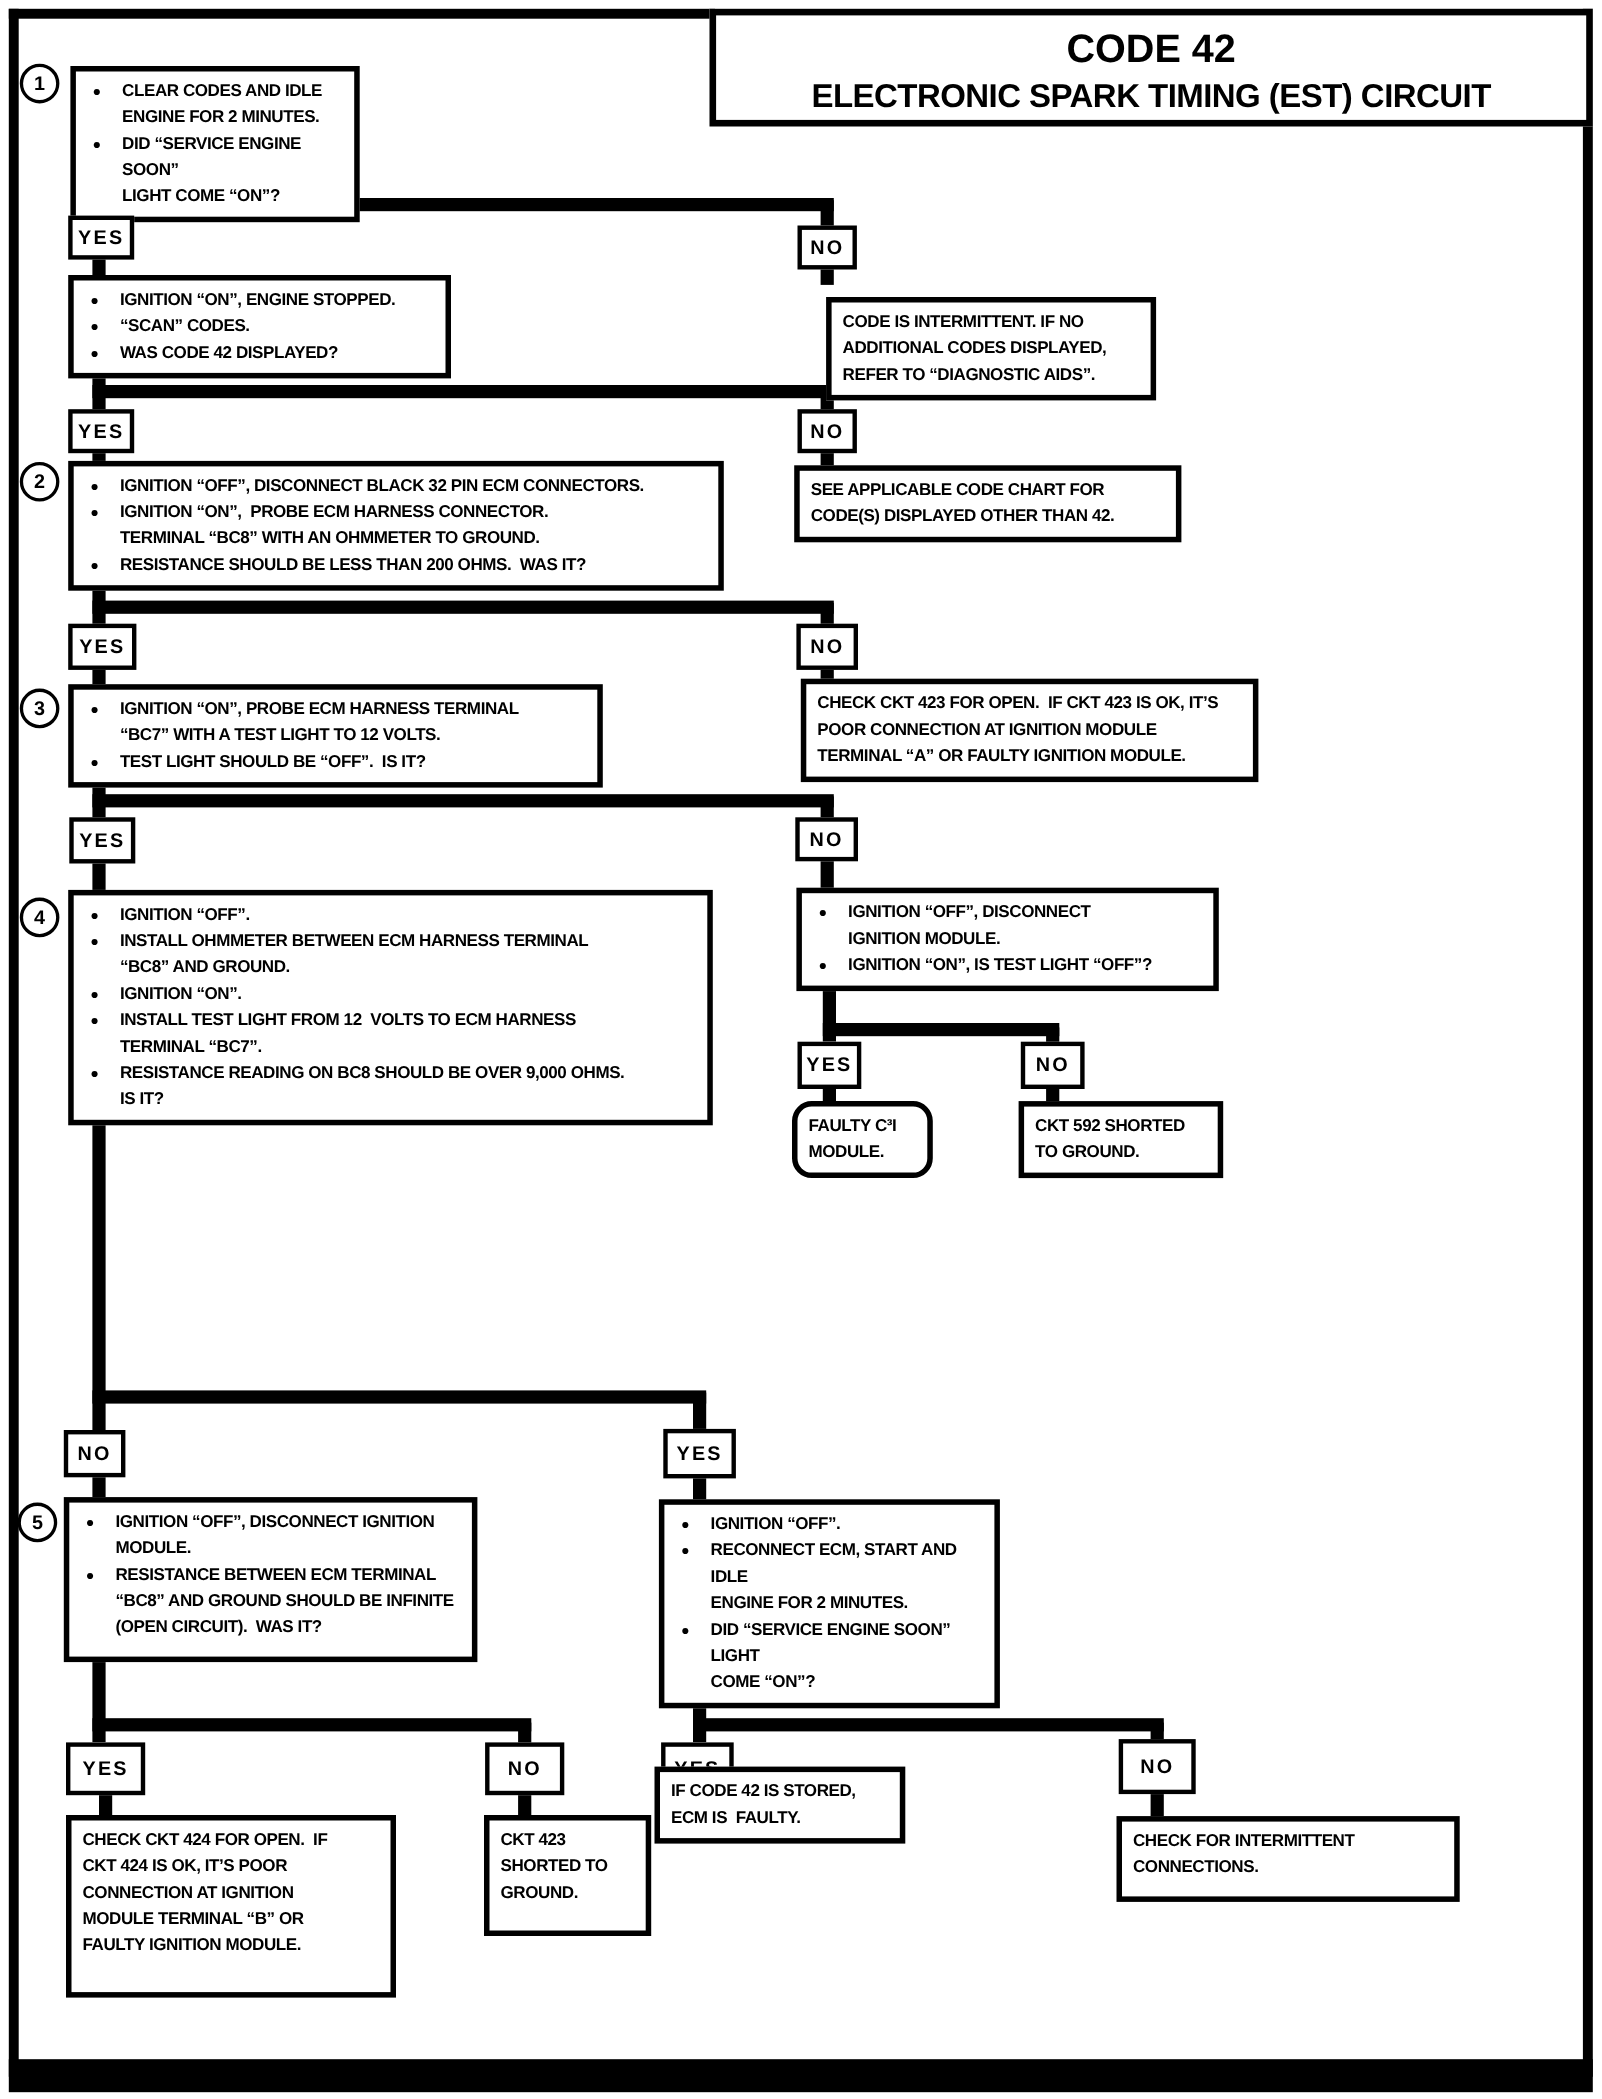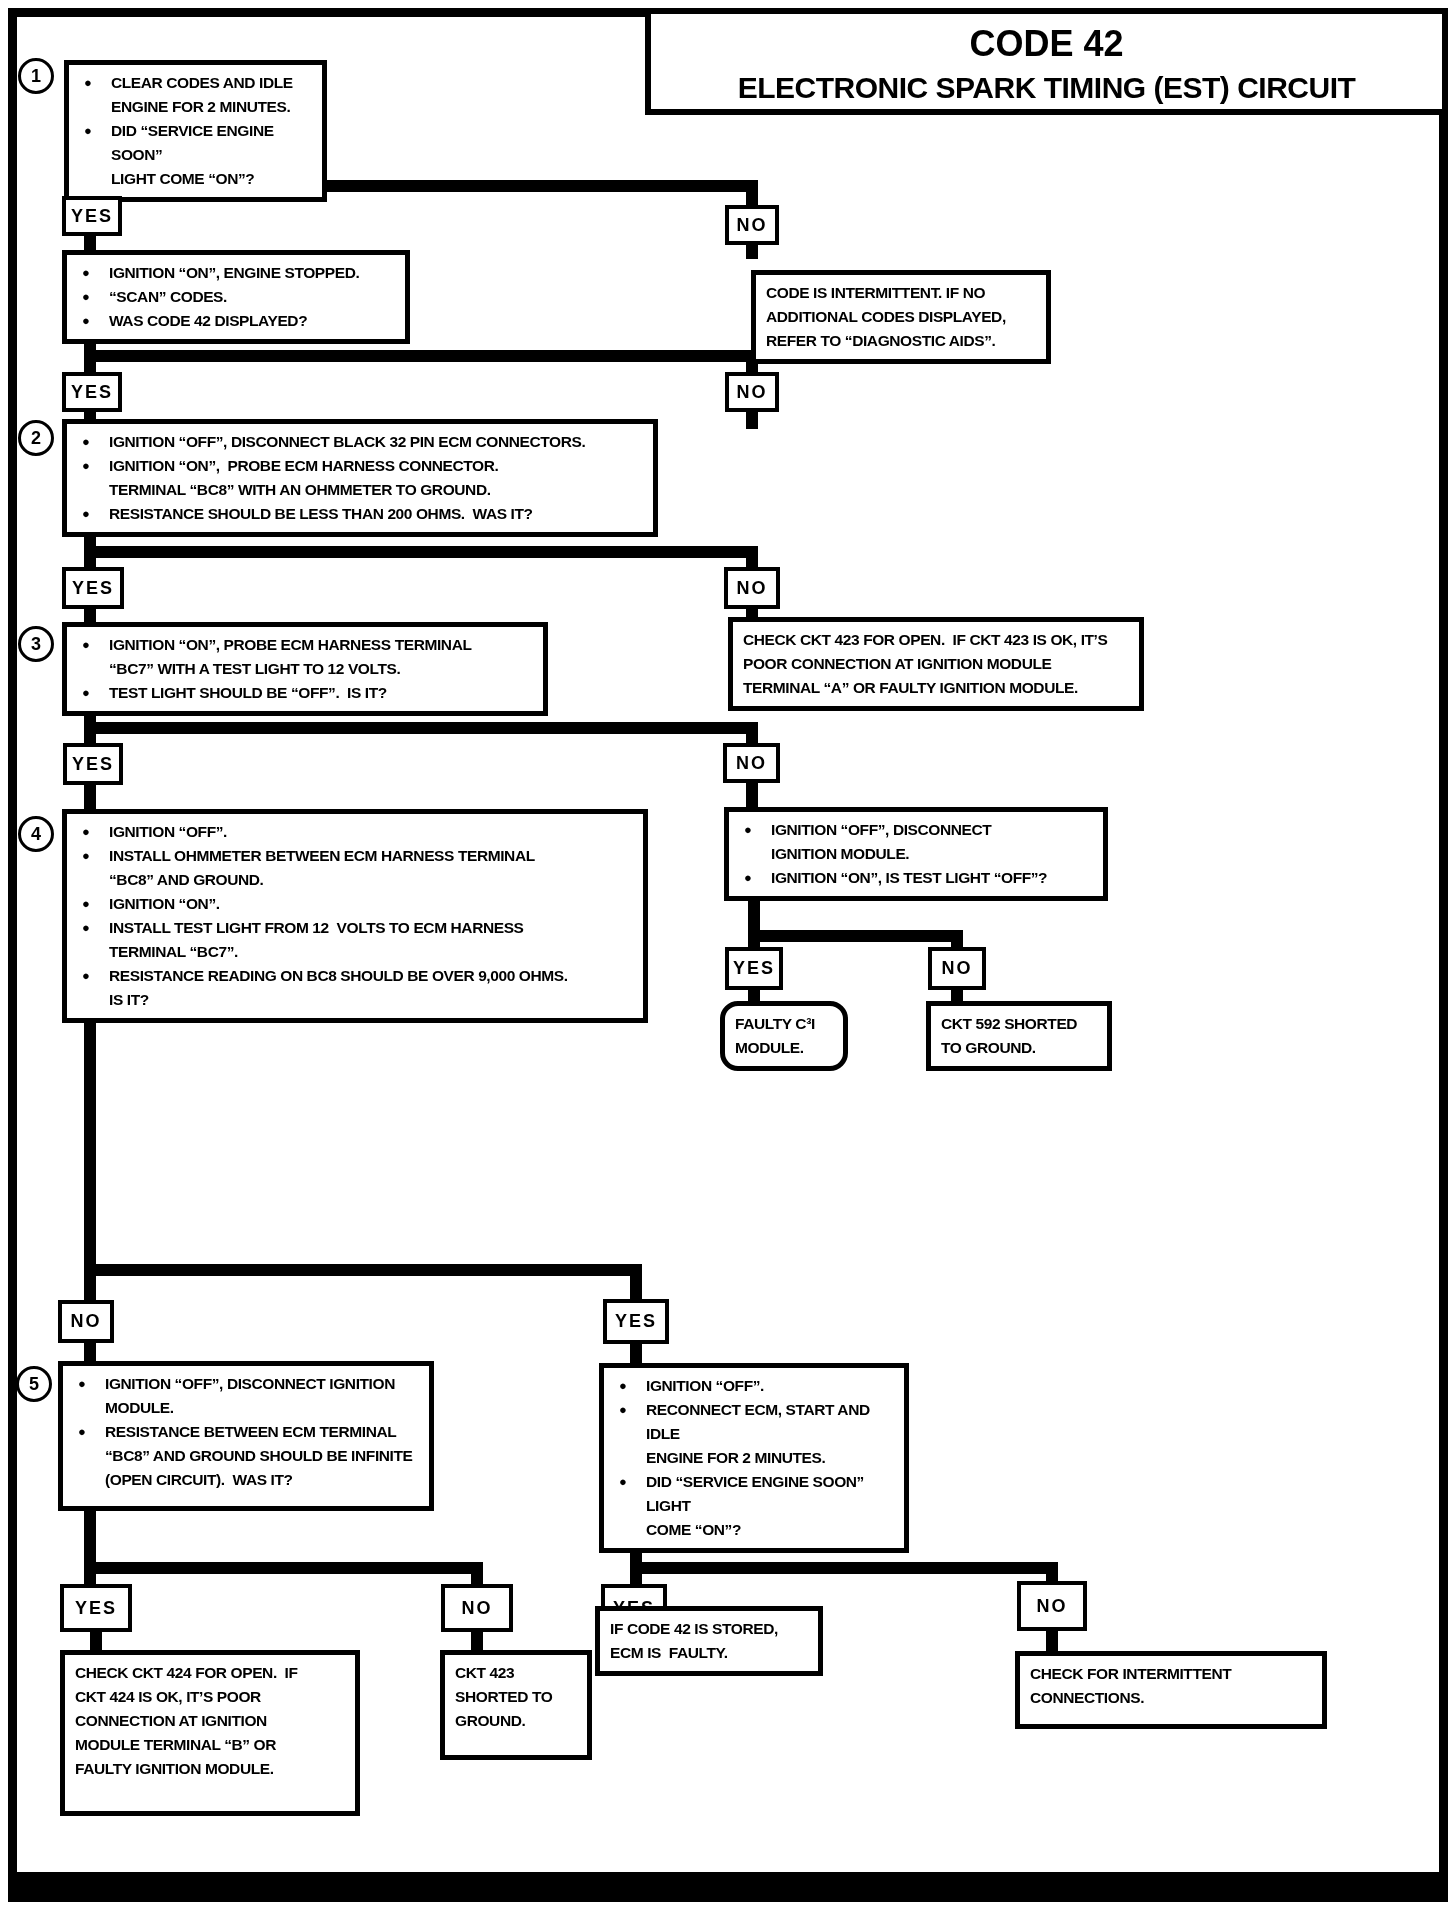--- a/index.html
+++ b/index.html
@@ -127,20 +127,22 @@
 
   <div class="node" style="left:62px; top:419px; width:596px; min-height:114px;">
     <ul>
       <li>IGNITION “OFF”, DISCONNECT BLACK 32 PIN ECM CONNECTORS.</li>
       <li>IGNITION “ON”,  PROBE ECM HARNESS CONNECTOR.
 TERMINAL “BC8” WITH AN OHMMETER TO GROUND.</li>
       <li>RESISTANCE SHOULD BE LESS THAN 200 OHMS.  WAS IT?</li>
     </ul>
   </div>
 
+  <div class="node plain" style="left:722px; top:423px; width:352px; min-height:66px;">SEE APPLICABLE CODE CHART FOR
+CODE(S) DISPLAYED OTHER THAN 42.</div>
 
   <div class="yn" style="left:62px; top:567px; width:62px; height:42px;">YES</div>
   <div class="yn" style="left:724px; top:567px; width:56px; height:42px;">NO</div>
 
   <div class="node" style="left:62px; top:622px; width:486px; min-height:90px;">
     <ul>
       <li>IGNITION “ON”, PROBE ECM HARNESS TERMINAL
 “BC7” WITH A TEST LIGHT TO 12 VOLTS.</li>
       <li>TEST LIGHT SHOULD BE “OFF”.  IS IT?</li>
     </ul>

